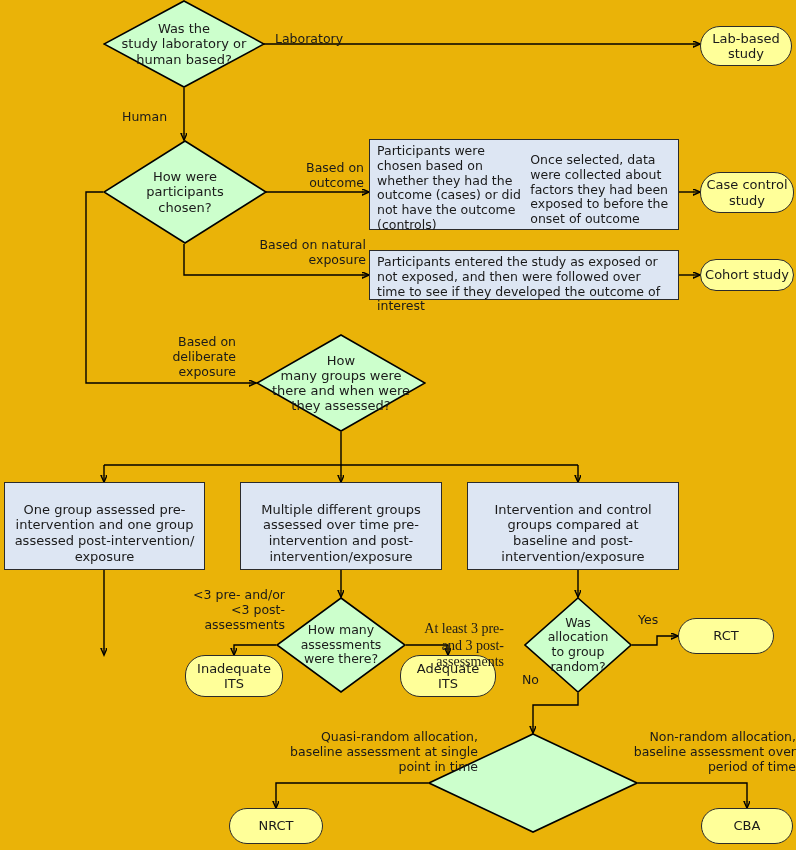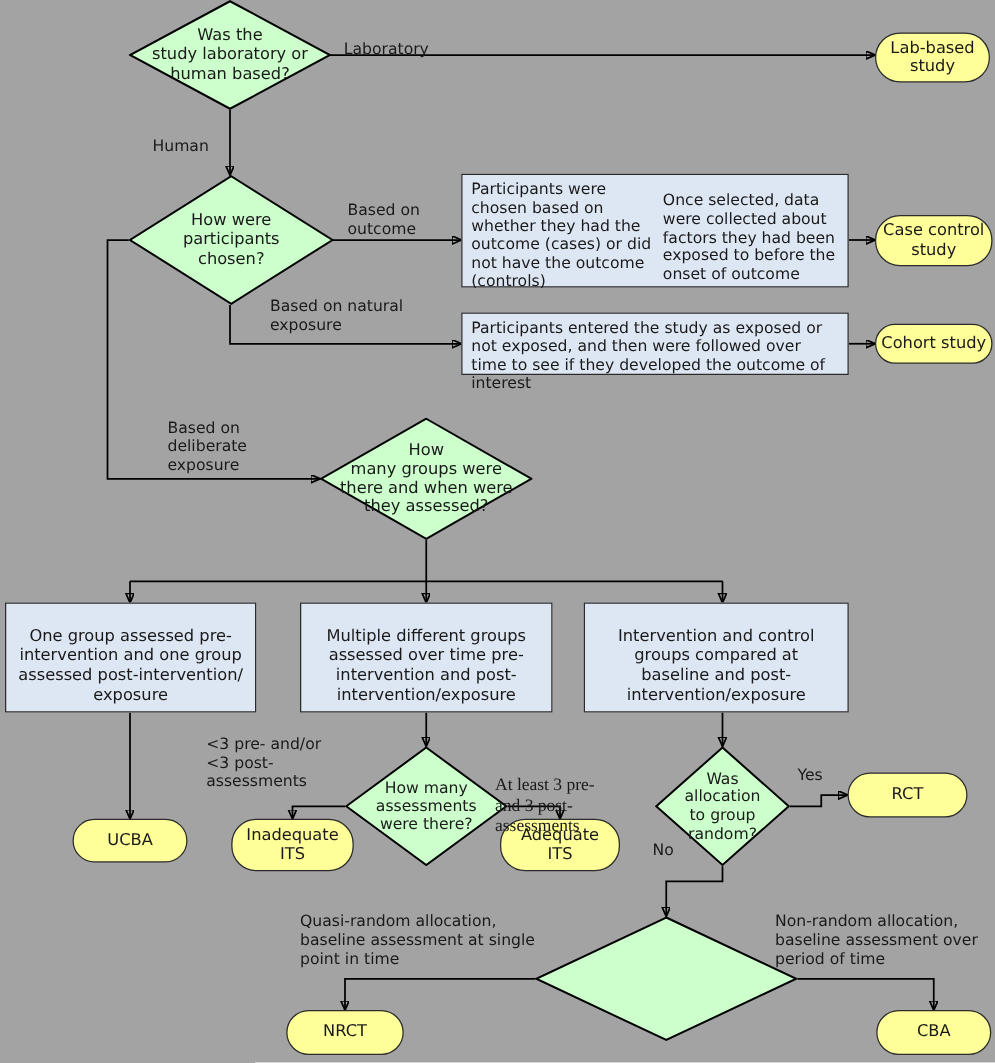--- a/index.html
+++ b/index.html
@@ -4,21 +4,21 @@
 <style>
   html, body {
     margin: 0;
     padding: 0;
     background: #ffffff;
   }
   #canvas {
     position: relative;
     width: 796px;
     height: 850px;
-    background: #a3a3a3;
+    background: #eab308;
     font-family: "DejaVu Sans", sans-serif;
     overflow: hidden;
   }
   svg.wires {
     position: absolute;
     left: 0;
     top: 0;
     width: 796px;
     height: 850px;
     pointer-events: none;
@@ -92,21 +92,21 @@
     line-height: 1.17;
   }
   .pill .ptext { white-space: pre-line; }
 
   
   .elabel {
     position: absolute;
     color: #1a1a1a;
     line-height: 1.18;
     white-space: pre-line;
-    text-align: left;
+    text-align: right;
   }
   .elabel.lft { text-align: left; }
 </style>
 </head>
 <body>
 
 <div id="canvas">
 
   <svg class="wires" viewBox="0 0 796 850">
     <defs>
@@ -244,23 +244,20 @@
 
   <div class="node pill" style="left:700px; top:172px; width:94px; height:41px; font-size:13px;">
     <div class="ptext">Case control
 study</div>
   </div>
 
   <div class="node pill" style="left:700px; top:259px; width:94px; height:32px; font-size:13px;">
     <div class="ptext">Cohort study</div>
   </div>
 
-  <div class="node pill" style="left:58px; top:655px; width:92px; height:35px; font-size:13px;">
-    <div class="ptext">UCBA</div>
-  </div>
 
   <div class="node pill" style="left:185px; top:655px; width:98px; height:42px; font-size:13px;">
     <div class="ptext">Inadequate
 ITS</div>
   </div>
 
   <div class="node pill" style="left:400px; top:655px; width:96px; height:42px; font-size:13px;">
     <div class="ptext">Adequate
 ITS</div>
   </div>

